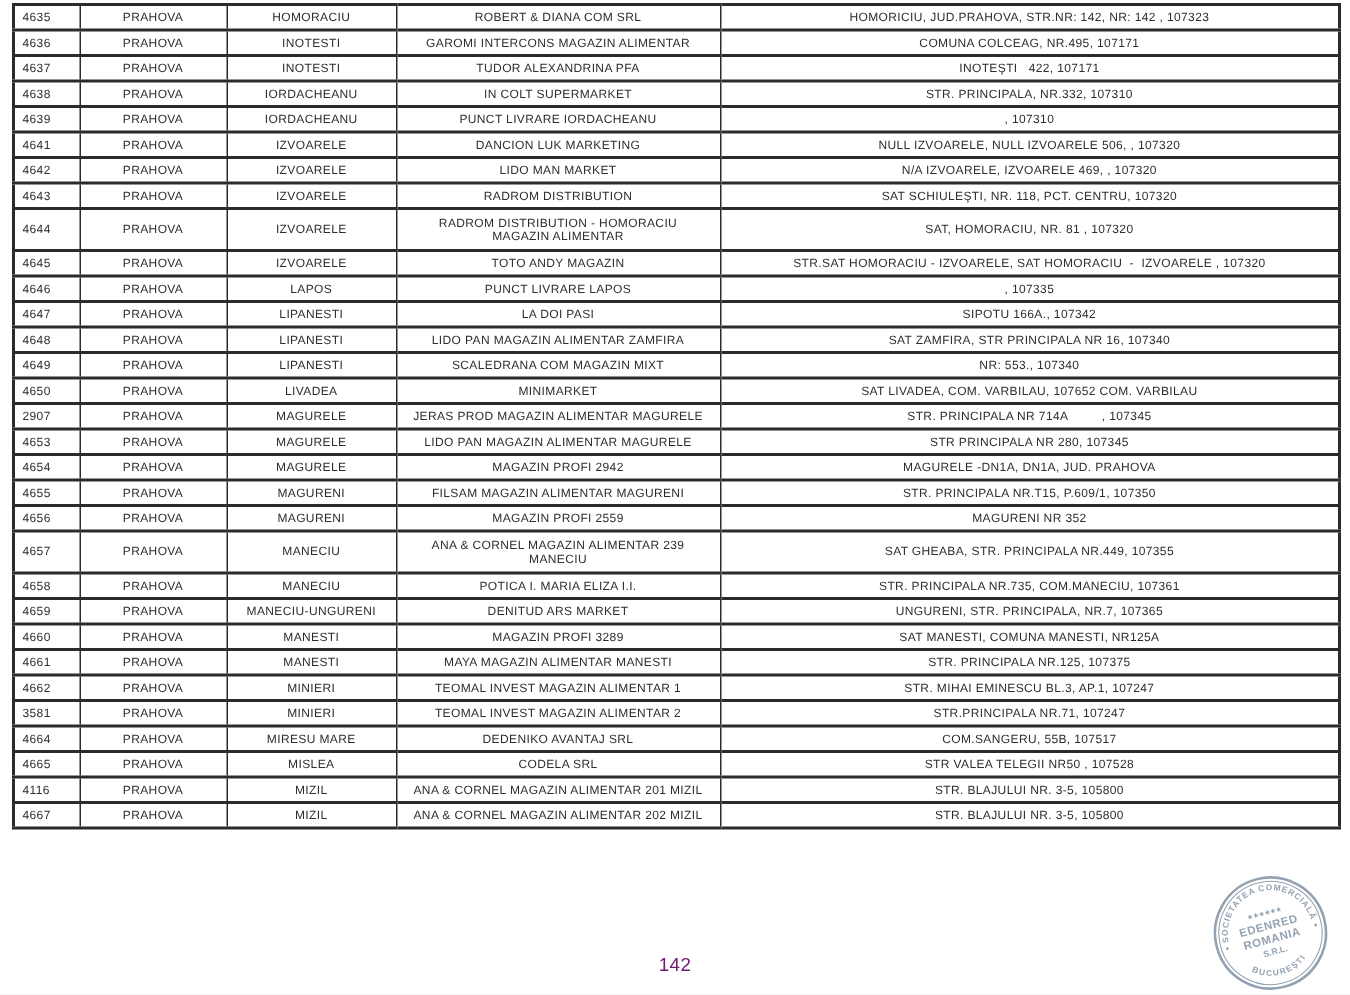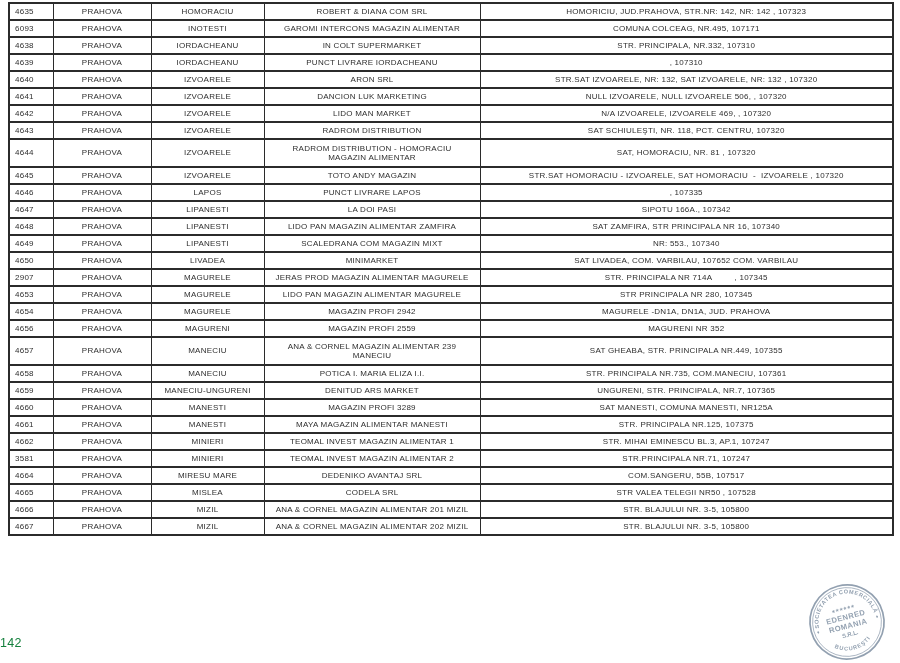--- a/index.html
+++ b/index.html
@@ -43,22 +43,23 @@
   }
   tr.tall td[data-name="store-name-cell"] .cell-text {
     display: inline-block;
     max-width: 180px;
   }
   .page-number {
     position: absolute;
     left: 0;
     right: 0;
     top: 636px;
+    text-align: center;
     font-size: 12.5px;
-    color: #15803d;
+    color: #701a75;
     letter-spacing: 0.3px;
   }
   .stamp {
     position: absolute;
     left: 804px;
     top: 581px;
     width: 86px;
     height: 82px;
     opacity: 0.88;
   }
@@ -79,48 +80,48 @@
     </colgroup>
     <tbody data-name="table-body">
         <tr data-name="table-row">
           <td data-name="row-id-cell"><span class="cell-text">4635</span></td>
           <td data-name="county-cell"><span class="cell-text">PRAHOVA</span></td>
           <td data-name="locality-cell"><span class="cell-text">HOMORACIU</span></td>
           <td data-name="store-name-cell"><span class="cell-text">ROBERT &amp; DIANA COM SRL</span></td>
           <td data-name="address-cell"><span class="cell-text">HOMORICIU, JUD.PRAHOVA, STR.NR: 142, NR: 142 , 107323</span></td>
         </tr>
         <tr data-name="table-row">
-          <td data-name="row-id-cell"><span class="cell-text">6093</span></td>
+          <td data-name="row-id-cell"><span class="cell-text">4636</span></td>
           <td data-name="county-cell"><span class="cell-text">PRAHOVA</span></td>
           <td data-name="locality-cell"><span class="cell-text">INOTESTI</span></td>
           <td data-name="store-name-cell"><span class="cell-text">GAROMI INTERCONS MAGAZIN ALIMENTAR</span></td>
           <td data-name="address-cell"><span class="cell-text">COMUNA COLCEAG, NR.495, 107171</span></td>
         </tr>
         <tr data-name="table-row">
+          <td data-name="row-id-cell"><span class="cell-text">4637</span></td>
+          <td data-name="county-cell"><span class="cell-text">PRAHOVA</span></td>
+          <td data-name="locality-cell"><span class="cell-text">INOTESTI</span></td>
+          <td data-name="store-name-cell"><span class="cell-text">TUDOR ALEXANDRINA PFA</span></td>
+          <td data-name="address-cell"><span class="cell-text">INOTEŞTI&nbsp;&nbsp;&nbsp;422, 107171</span></td>
+        </tr>
+        <tr data-name="table-row">
           <td data-name="row-id-cell"><span class="cell-text">4638</span></td>
           <td data-name="county-cell"><span class="cell-text">PRAHOVA</span></td>
           <td data-name="locality-cell"><span class="cell-text">IORDACHEANU</span></td>
           <td data-name="store-name-cell"><span class="cell-text">IN COLT SUPERMARKET</span></td>
           <td data-name="address-cell"><span class="cell-text">STR. PRINCIPALA, NR.332, 107310</span></td>
         </tr>
         <tr data-name="table-row">
           <td data-name="row-id-cell"><span class="cell-text">4639</span></td>
           <td data-name="county-cell"><span class="cell-text">PRAHOVA</span></td>
           <td data-name="locality-cell"><span class="cell-text">IORDACHEANU</span></td>
           <td data-name="store-name-cell"><span class="cell-text">PUNCT LIVRARE IORDACHEANU</span></td>
           <td data-name="address-cell"><span class="cell-text">, 107310</span></td>
         </tr>
         <tr data-name="table-row">
-          <td data-name="row-id-cell"><span class="cell-text">4640</span></td>
-          <td data-name="county-cell"><span class="cell-text">PRAHOVA</span></td>
-          <td data-name="locality-cell"><span class="cell-text">IZVOARELE</span></td>
-          <td data-name="store-name-cell"><span class="cell-text">ARON  SRL</span></td>
-          <td data-name="address-cell"><span class="cell-text">STR.SAT IZVOARELE, NR: 132, SAT IZVOARELE, NR: 132 , 107320</span></td>
-        </tr>
-        <tr data-name="table-row">
           <td data-name="row-id-cell"><span class="cell-text">4641</span></td>
           <td data-name="county-cell"><span class="cell-text">PRAHOVA</span></td>
           <td data-name="locality-cell"><span class="cell-text">IZVOARELE</span></td>
           <td data-name="store-name-cell"><span class="cell-text">DANCION LUK MARKETING</span></td>
           <td data-name="address-cell"><span class="cell-text">NULL IZVOARELE, NULL IZVOARELE 506, , 107320</span></td>
         </tr>
         <tr data-name="table-row">
           <td data-name="row-id-cell"><span class="cell-text">4642</span></td>
           <td data-name="county-cell"><span class="cell-text">PRAHOVA</span></td>
           <td data-name="locality-cell"><span class="cell-text">IZVOARELE</span></td>
@@ -198,20 +199,27 @@
           <td data-name="address-cell"><span class="cell-text">STR PRINCIPALA NR 280, 107345</span></td>
         </tr>
         <tr data-name="table-row">
           <td data-name="row-id-cell"><span class="cell-text">4654</span></td>
           <td data-name="county-cell"><span class="cell-text">PRAHOVA</span></td>
           <td data-name="locality-cell"><span class="cell-text">MAGURELE</span></td>
           <td data-name="store-name-cell"><span class="cell-text">MAGAZIN PROFI 2942</span></td>
           <td data-name="address-cell"><span class="cell-text">MAGURELE -DN1A, DN1A, JUD. PRAHOVA</span></td>
         </tr>
         <tr data-name="table-row">
+          <td data-name="row-id-cell"><span class="cell-text">4655</span></td>
+          <td data-name="county-cell"><span class="cell-text">PRAHOVA</span></td>
+          <td data-name="locality-cell"><span class="cell-text">MAGURENI</span></td>
+          <td data-name="store-name-cell"><span class="cell-text">FILSAM MAGAZIN ALIMENTAR MAGURENI</span></td>
+          <td data-name="address-cell"><span class="cell-text">STR. PRINCIPALA NR.T15, P.609/1, 107350</span></td>
+        </tr>
+        <tr data-name="table-row">
           <td data-name="row-id-cell"><span class="cell-text">4656</span></td>
           <td data-name="county-cell"><span class="cell-text">PRAHOVA</span></td>
           <td data-name="locality-cell"><span class="cell-text">MAGURENI</span></td>
           <td data-name="store-name-cell"><span class="cell-text">MAGAZIN PROFI 2559</span></td>
           <td data-name="address-cell"><span class="cell-text">MAGURENI NR 352</span></td>
         </tr>
         <tr data-name="table-row" class="tall">
           <td data-name="row-id-cell"><span class="cell-text">4657</span></td>
           <td data-name="county-cell"><span class="cell-text">PRAHOVA</span></td>
           <td data-name="locality-cell"><span class="cell-text">MANECIU</span></td>
@@ -268,21 +276,21 @@
           <td data-name="address-cell"><span class="cell-text">COM.SANGERU, 55B, 107517</span></td>
         </tr>
         <tr data-name="table-row">
           <td data-name="row-id-cell"><span class="cell-text">4665</span></td>
           <td data-name="county-cell"><span class="cell-text">PRAHOVA</span></td>
           <td data-name="locality-cell"><span class="cell-text">MISLEA</span></td>
           <td data-name="store-name-cell"><span class="cell-text">CODELA SRL</span></td>
           <td data-name="address-cell"><span class="cell-text">STR VALEA TELEGII NR50 , 107528</span></td>
         </tr>
         <tr data-name="table-row">
-          <td data-name="row-id-cell"><span class="cell-text">4666</span></td>
+          <td data-name="row-id-cell"><span class="cell-text">4116</span></td>
           <td data-name="county-cell"><span class="cell-text">PRAHOVA</span></td>
           <td data-name="locality-cell"><span class="cell-text">MIZIL</span></td>
           <td data-name="store-name-cell"><span class="cell-text">ANA &amp; CORNEL MAGAZIN ALIMENTAR 201 MIZIL</span></td>
           <td data-name="address-cell"><span class="cell-text">STR. BLAJULUI NR. 3-5, 105800</span></td>
         </tr>
         <tr data-name="table-row">
           <td data-name="row-id-cell"><span class="cell-text">4667</span></td>
           <td data-name="county-cell"><span class="cell-text">PRAHOVA</span></td>
           <td data-name="locality-cell"><span class="cell-text">MIZIL</span></td>
           <td data-name="store-name-cell"><span class="cell-text">ANA &amp; CORNEL MAGAZIN ALIMENTAR 202 MIZIL</span></td>

